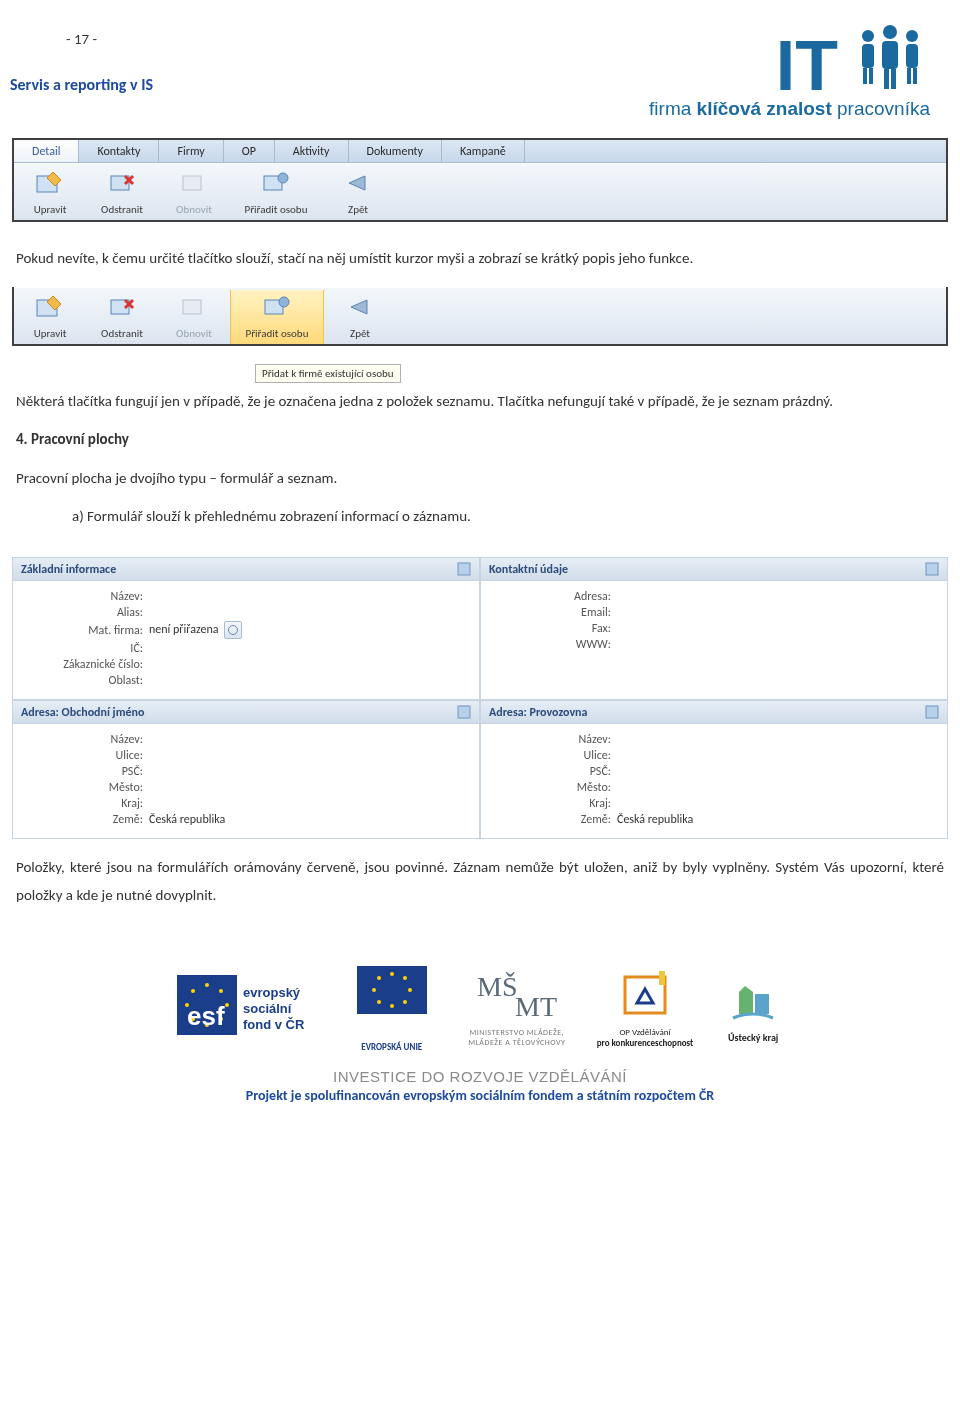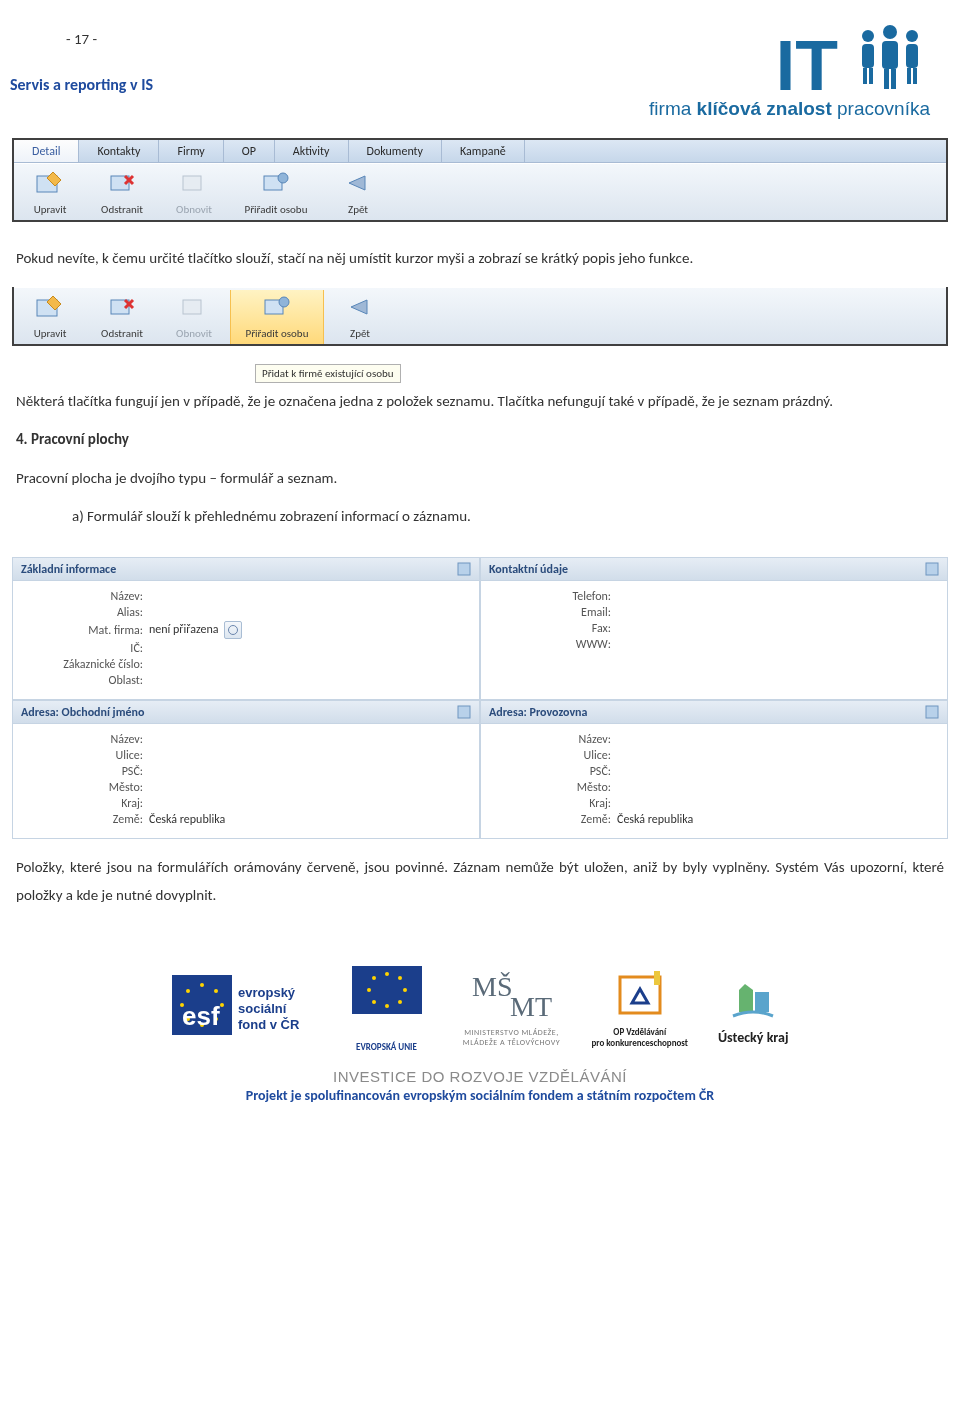--- a/index.html
+++ b/index.html
@@ -368,21 +368,21 @@
 
   <div class="panel">
     <div class="panel-header">
       <span>Kontaktní údaje</span>
       <svg class="corner-icon" viewBox="0 0 14 14">
           <rect x="1" y="1" width="12" height="12" fill="#b8d1ea" stroke="#6f95bf"></rect>
         </svg>
     </div>
     <div class="panel-body">
       <div class="field-row">
-          <span class="field-label">Telefon:</span>
+          <span class="field-label">Adresa:</span>
           <span class="field-value"></span>
         </div>
       <div class="field-row">
           <span class="field-label">Email:</span>
           <span class="field-value"></span>
         </div>
       <div class="field-row">
           <span class="field-label">Fax:</span>
           <span class="field-value"></span>
         </div>
@@ -510,29 +510,29 @@
     </svg>
     <div style="font-size:8px;color:#777;letter-spacing:0.5px">MINISTERSTVO MLÁDEŽE,</div>
     <div style="font-size:8px;color:#777;letter-spacing:0.5px">MLÁDEŽE A TĚLOVÝCHOVY</div>
   </div>
   <div class="logo-box">
     <svg width="60" height="54" viewBox="0 0 60 54">
       <rect x="10" y="8" width="40" height="36" fill="none" stroke="#e38b1e" stroke-width="3"></rect>
       <rect x="44" y="2" width="6" height="14" fill="#ecc73d"></rect>
       <path d="M22 34 L30 20 L38 34 Z" fill="none" stroke="#1b3e8b" stroke-width="3"></path>
     </svg>
-    <div style="font-size:9px;font-weight:700;color:#222">OP Vzdělávání</div>
+    <div style="font-size:9px;font-weight:400;color:#222">OP Vzdělávání</div>
     <div style="font-size:9px;font-weight:700;color:#222">pro konkurenceschopnost</div>
   </div>
   <div class="logo-box">
     <svg width="60" height="54" viewBox="0 0 60 54">
       <path d="M16 40 L16 18 L22 12 L30 18 L30 40 Z" fill="#66b36f"></path>
       <rect x="32" y="20" width="14" height="20" fill="#5aa4cc"></rect>
       <path d="M10 44 Q30 36 50 44" fill="none" stroke="#5aa4cc" stroke-width="3"></path>
     </svg>
-    <div style="font-size:14px;font-weight:700;color:#222">Ústecký kraj</div>
+    <div style="font-size:10px;font-weight:700;color:#222">Ústecký kraj</div>
   </div>
 </div>
 <div class="footer-caption">INVESTICE DO ROZVOJE VZDĚLÁVÁNÍ</div>
 <div class="footer-sub">Projekt je spolufinancován evropským sociálním fondem a státním rozpočtem ČR</div>
 
 
 
 
 </body></html>

